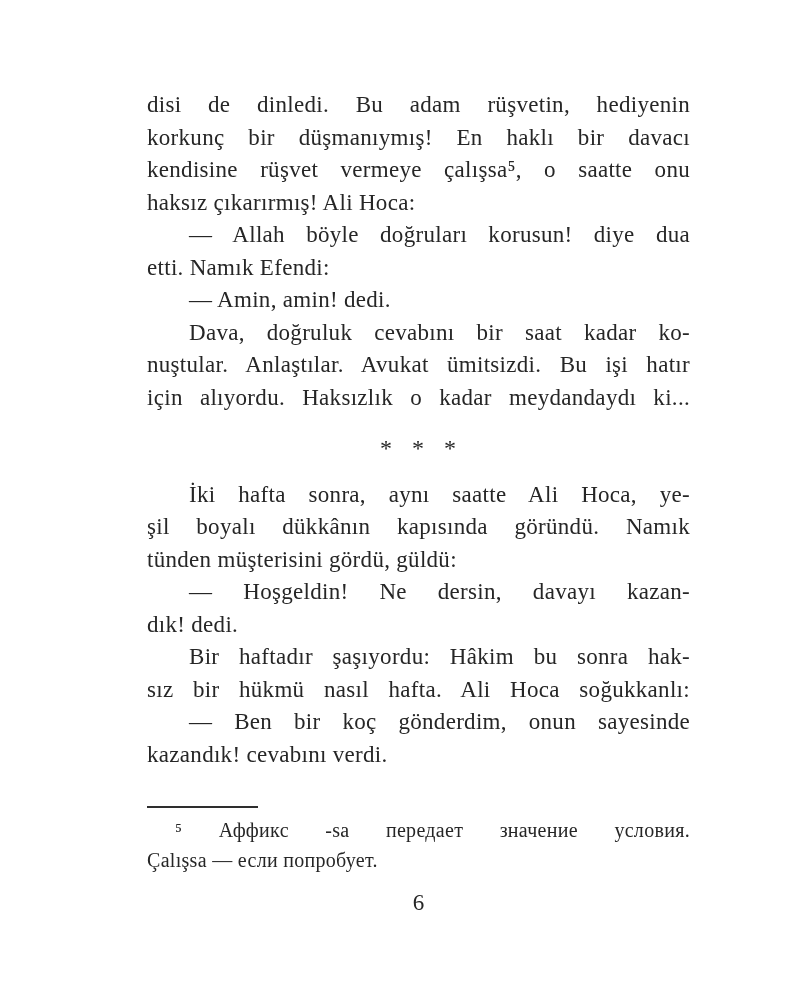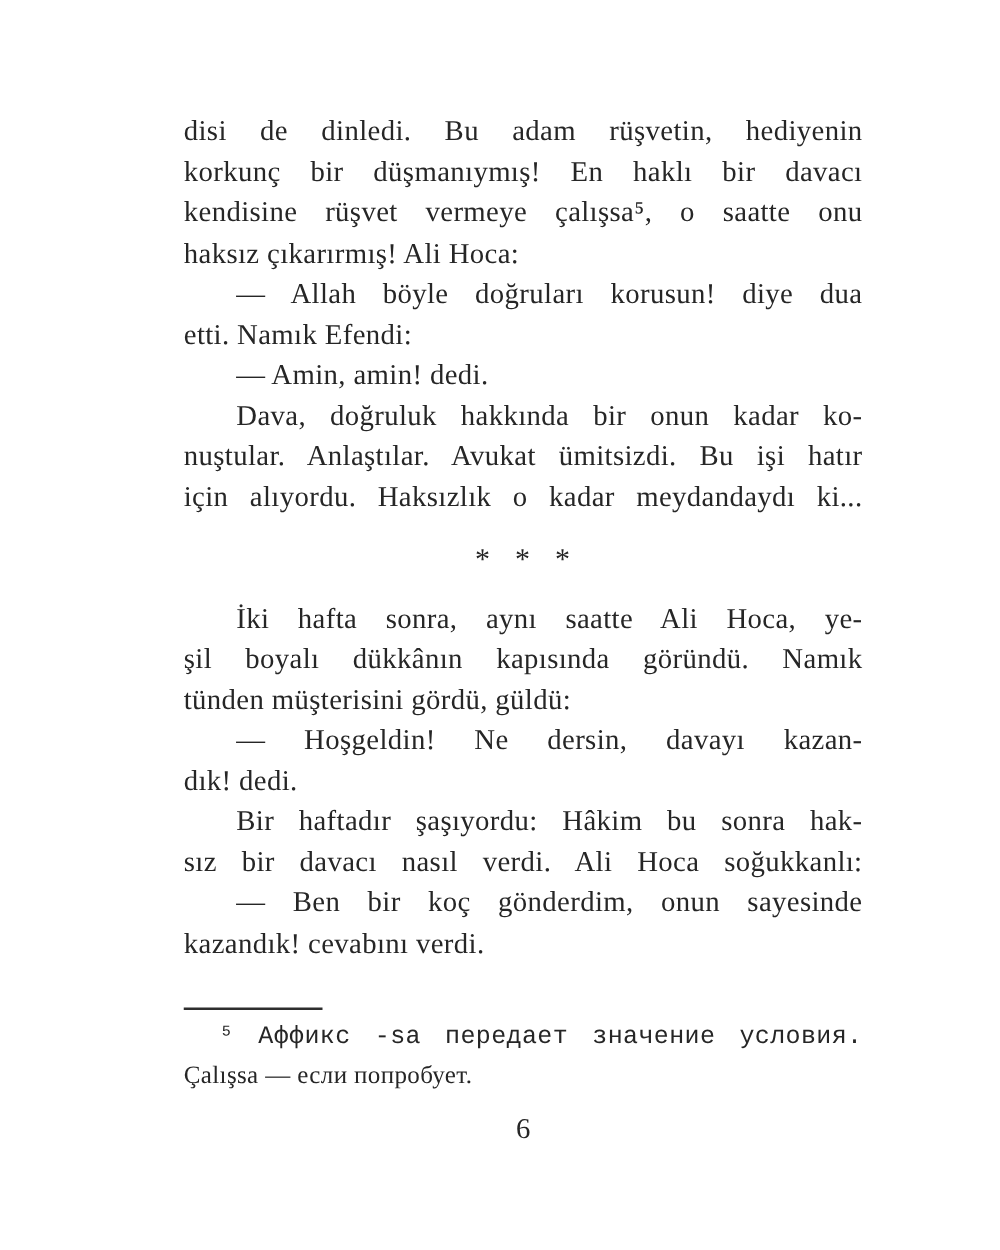--- a/index.html
+++ b/index.html
@@ -46,21 +46,21 @@
     border-top: 2px solid #2e2e2e;
     margin: 0 0 7px 0;
   }
   .fline {
     font-size: 20px;
     line-height: 30px;
     letter-spacing: 0.3px;
     text-align: center;
     text-align-last: left;
   }
-  .fline.j { text-align: justify; text-align-last: justify; font-family: Liberation Mono, monospace; }
+  .fline.j { text-align: justify; text-align-last: justify; }
   .fline.ind { text-indent: 28px; }
   .page-number {
     position: absolute;
     left: 147px;
     top: 888px;
     width: 543px;
     text-align: center;
     font-size: 23px;
     line-height: 30px;
   }
@@ -70,31 +70,31 @@
 
 <div class="page">
   <div class="body-text">
       <div class="line j">disi de dinledi. Bu adam rüşvetin, hediyenin</div>
       <div class="line j">korkunç bir düşmanıymış! En haklı bir davacı</div>
       <div class="line j">kendisine rüşvet vermeye çalışsa⁵, o saatte onu</div>
       <div class="line l">haksız çıkarırmış! Ali Hoca:</div>
       <div class="line j ind">— Allah böyle doğruları korusun! diye dua</div>
       <div class="line l">etti. Namık Efendi:</div>
       <div class="line l ind">— Amin, amin! dedi.</div>
-      <div class="line j ind">Dava, doğruluk hakkında bir onun kadar ko-</div>
+      <div class="line j ind">Dava, doğruluk cevabını bir saat kadar ko-</div>
       <div class="line j">nuştular. Anlaştılar. Avukat ümitsizdi. Bu işi hatır</div>
       <div class="line j">için alıyordu. Haksızlık o kadar meydandaydı ki...</div>
       <div class="line c sep">* * *</div>
       <div class="line j ind">İki hafta sonra, aynı saatte Ali Hoca, ye-</div>
       <div class="line j">şil boyalı dükkânın kapısında göründü. Namık</div>
       <div class="line l">tünden müşterisini gördü, güldü:</div>
       <div class="line j ind">— Hoşgeldin! Ne dersin, davayı kazan-</div>
       <div class="line l">dık! dedi.</div>
       <div class="line j ind">Bir haftadır şaşıyordu: Hâkim bu sonra hak-</div>
-      <div class="line j">sız bir davacı nasıl verdi. Ali Hoca soğukkanlı:</div>
+      <div class="line j">sız bir hükmü nasıl hafta. Ali Hoca soğukkanlı:</div>
       <div class="line j ind">— Ben bir koç gönderdim, onun sayesinde</div>
       <div class="line l">kazandık! cevabını verdi.</div>
     </div>
   <div class="footnote">
     <div class="footnote-rule"></div>
     <div>
         <div class="fline j ind">⁵ Аффикс -sa передает значение условия.</div>
         <div class="fline l">Çalışsa — если попробует.</div>
       </div>
   </div>

